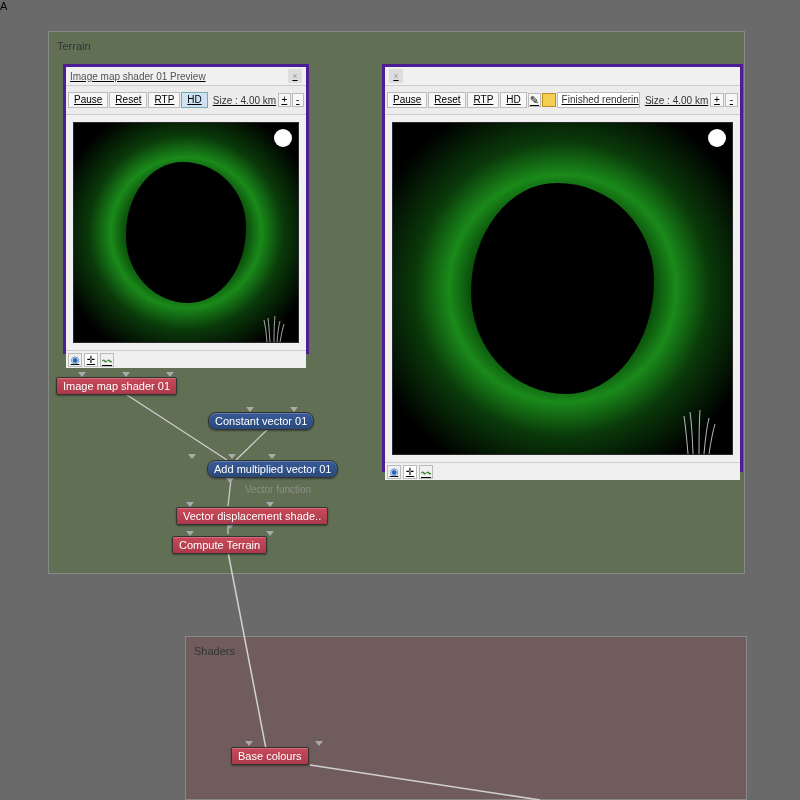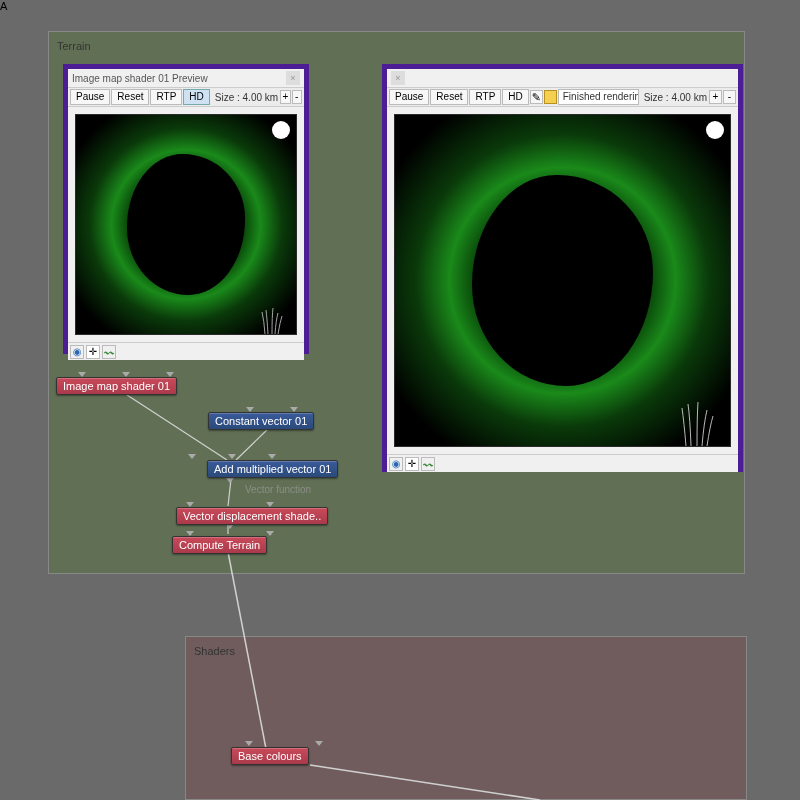--- a/index.html
+++ b/index.html
@@ -20,21 +20,22 @@
     padding: 8px 8px;
     color: #333;
     font-size: 11px;
   }
   #terrain-panel { left: 48px; top: 31px; width: 697px; height: 543px; }
   #shaders-panel { left: 185px; top: 636px; width: 562px; height: 164px; background: #705c5c; }
 
   .preview-window {
     position: absolute;
     background: #f0f0f0;
-    border: 5px solid #4c1d95;
+    border: 3px solid #4c1d95;
+    text-decoration: underline;
   }
   #preview-left { left: 63px; top: 64px; width: 246px; height: 290px; }
   #preview-right { left: 382px; top: 64px; width: 361px; height: 408px; }
 
   .preview-header {
     display: flex; align-items: center;
     padding: 2px 4px;
     background: #f0f0f0;
     height: 18px;
   }
@@ -44,21 +45,21 @@
     display: flex; align-items: center; justify-content: center;
     font-size: 9px; color: #999; cursor: pointer;
   }
 
   .toolbar {
     display: flex; align-items: center; gap: 1px;
     padding: 2px 2px;
     background: #ececec;
     border-top: 1px solid #ccc;
     border-bottom: 1px solid #ccc;
-    height: 20px;
+    height: 30px;
   }
   .tbtn {
     padding: 1px 5px;
     background: #f7f7f7;
     border: 1px solid #bbb;
     font-size: 10px;
     cursor: pointer;
     white-space: nowrap;
     line-height: 12px;
   }
@@ -127,21 +128,21 @@
     position:absolute;
     border:1px solid #333;
     border-radius:2px;
     font-size:11px; color:#fff;
     padding:2px 6px;
     box-shadow: inset 0 1px 0 rgba(255,255,255,.2), 0 1px 2px rgba(0,0,0,.4);
     white-space:nowrap;
     cursor:pointer;
   }
   .node.red { background: linear-gradient(#c94a5a,#a93a4a); }
-  .node.blue { background: linear-gradient(#3a5a9a,#2a4a7a); }
+  .node.blue { background: linear-gradient(#3a5a9a,#2a4a7a); border-radius: 8px; }
 
   .node-port {
     position:absolute; width:0; height:0;
     border-left:4px solid transparent;
     border-right:4px solid transparent;
     border-top:5px solid #aaa;
   }
 
   svg#wires { position:absolute; left:0; top:0; pointer-events:none; }
 

